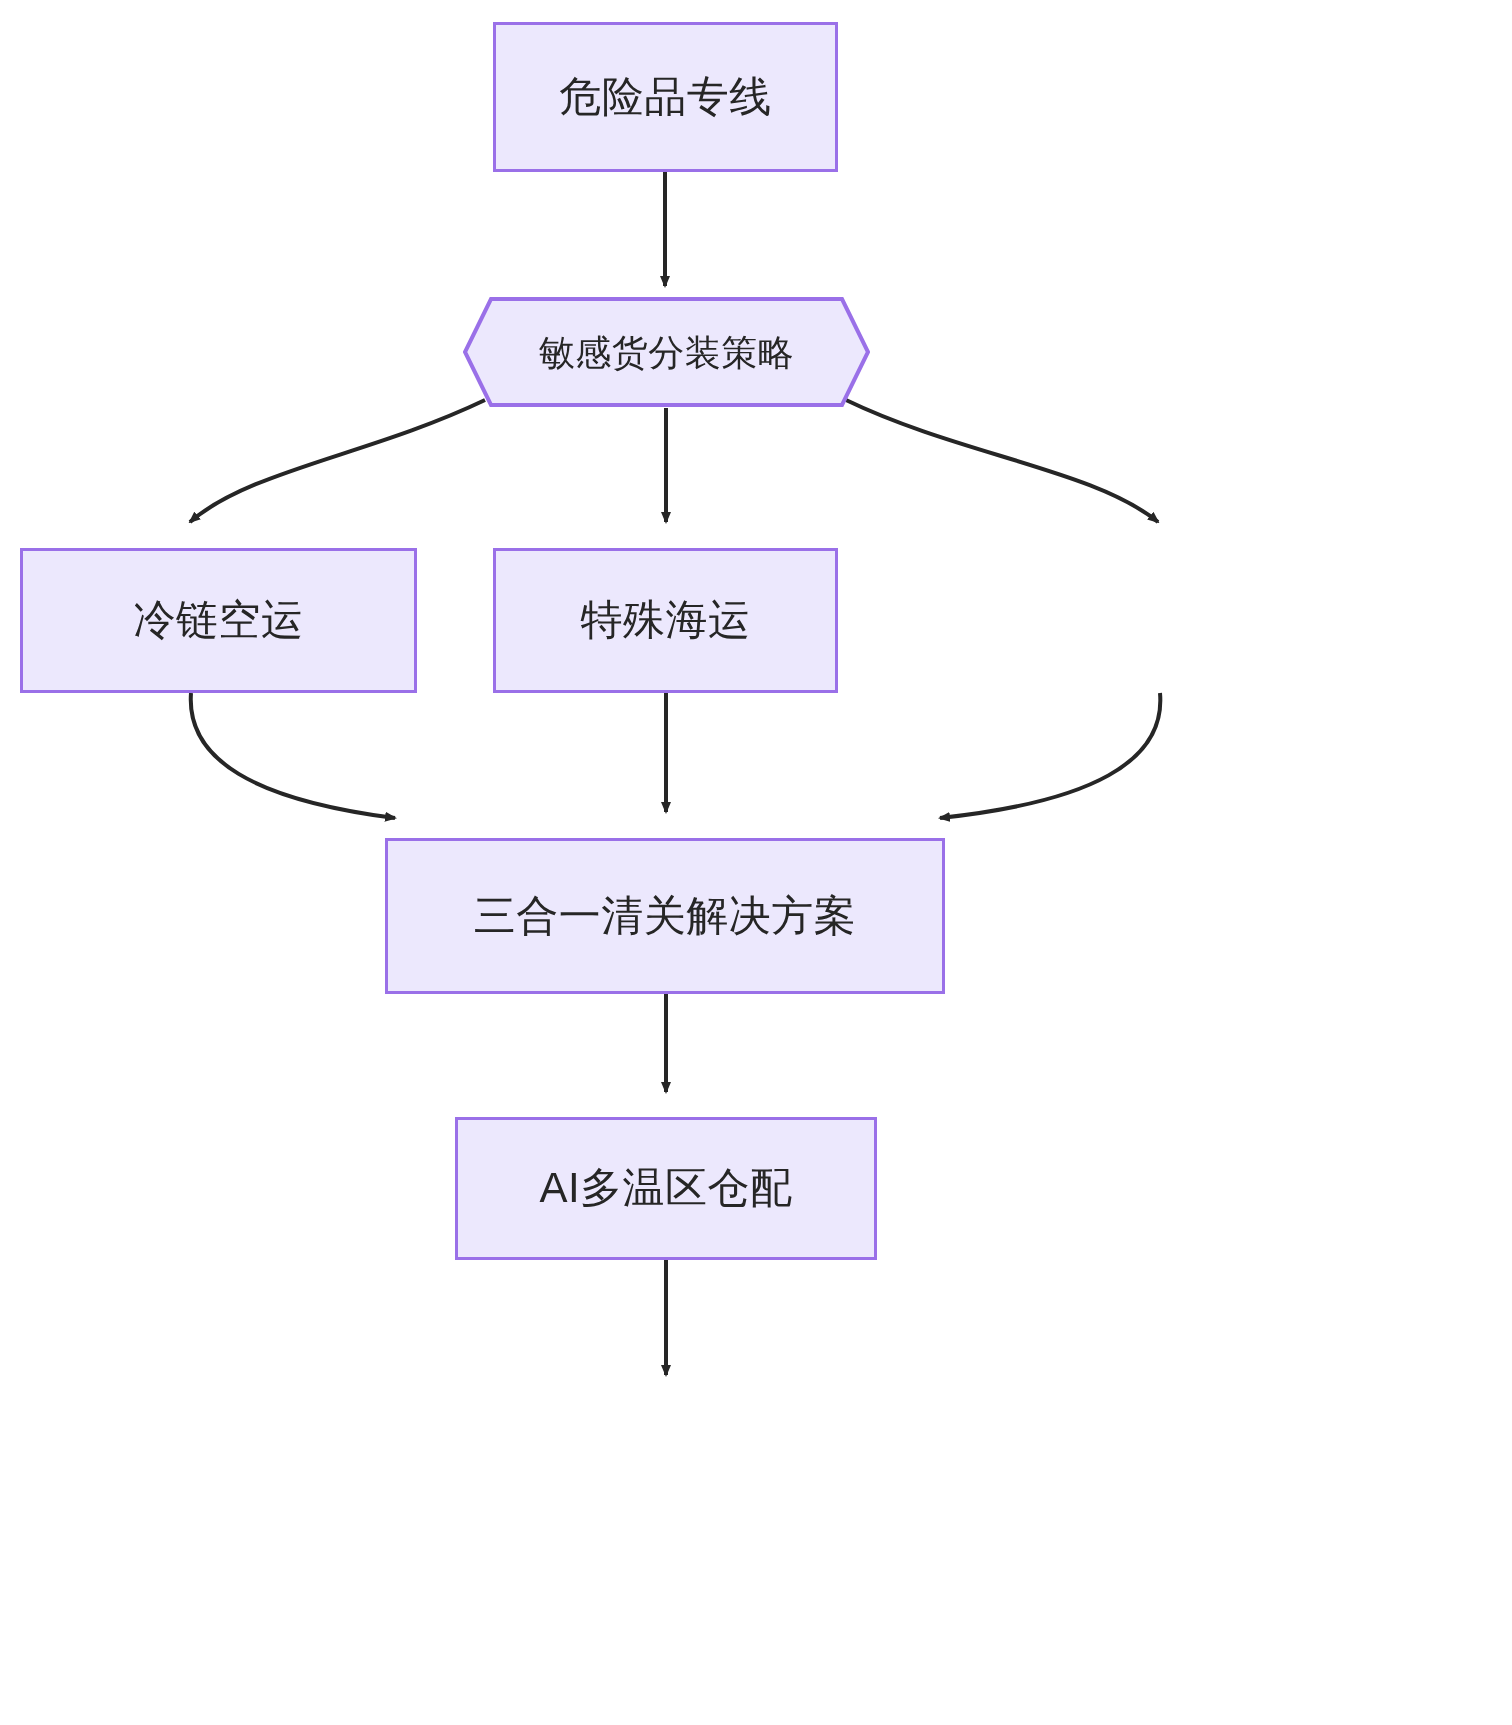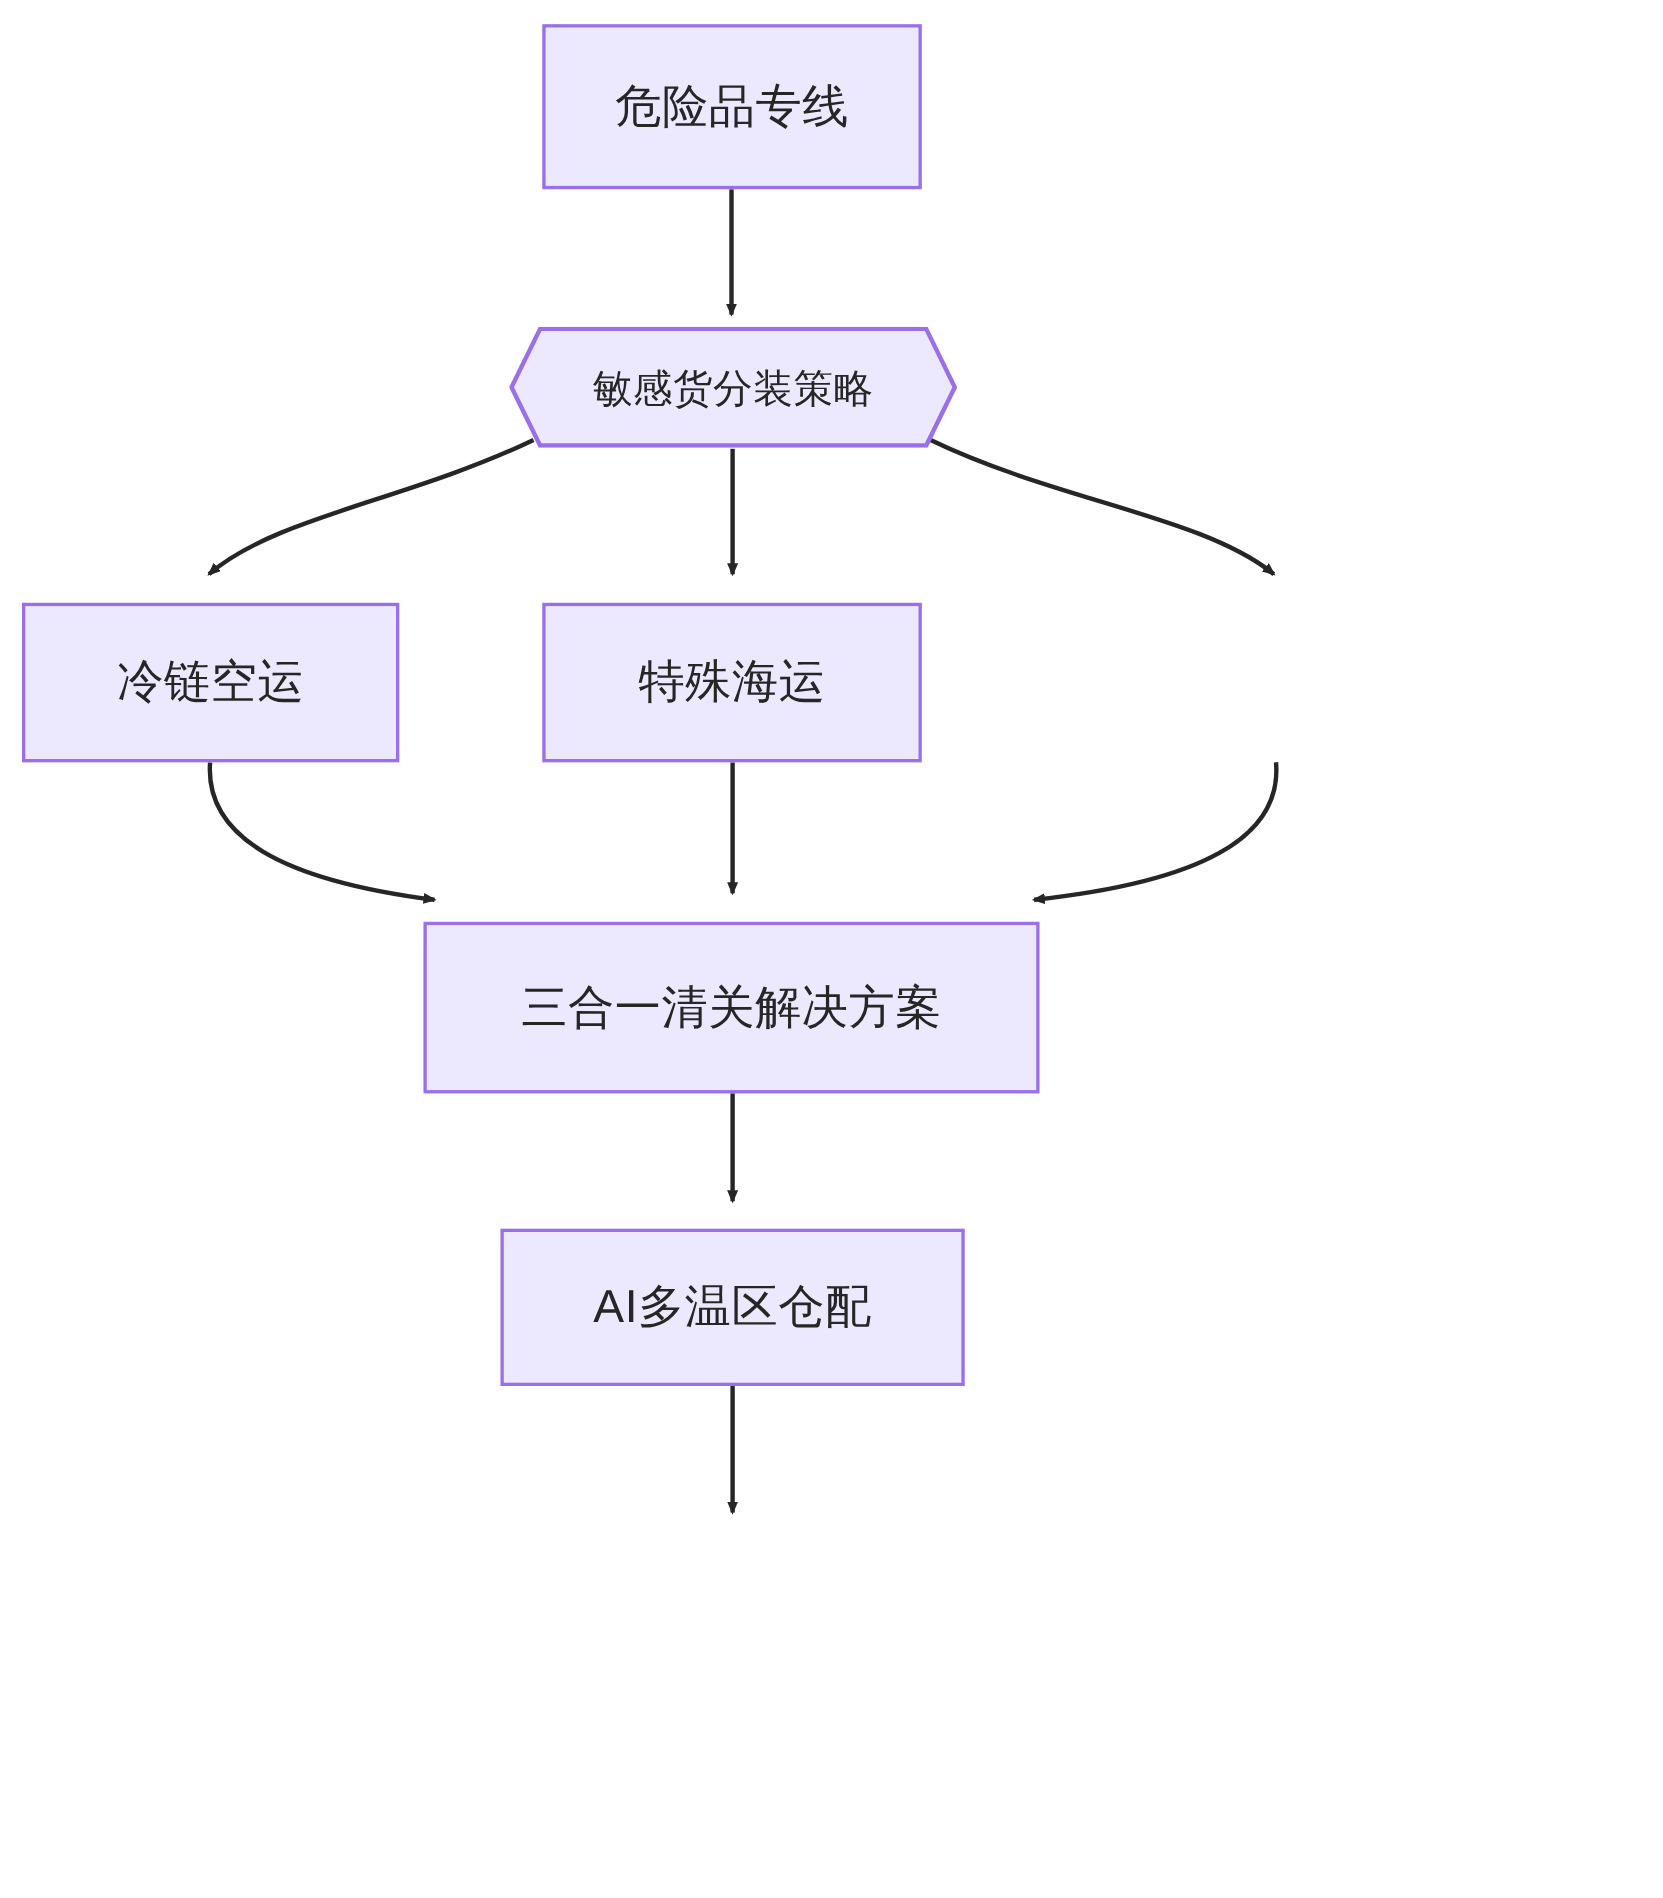--- a/index.html
+++ b/index.html
@@ -93,21 +93,21 @@
     <span>危险品专线</span>
   </div>
 
   <div class="node hex" id="node-n2" style="left: 463px; top: 297px; width: 407px; height: 110px;">
     <svg class="hex-shape" viewBox="0 0 407 110" preserveAspectRatio="none" xmlns="http://www.w3.org/2000/svg">
       <polygon points="28,2 379,2 405,55 379,108 28,108 2,55" fill="#ECE8FD" stroke="#9A70E8" stroke-width="4" vector-effect="non-scaling-stroke"></polygon>
     </svg>
     <span class="hex-label">敏感货分装策略</span>
   </div>
 
-  <div class="node" id="node-n3" style="left: 20px; top: 548px; width: 343px; height: 145px;">
+  <div class="node" id="node-n3" style="left: 20px; top: 548px; width: 397px; height: 145px;">
     <span>冷链空运</span>
   </div>
 
   <div class="node" id="node-n4" style="left: 493px; top: 548px; width: 345px; height: 145px; justify-content: center;">
     <span>特殊海运</span>
   </div>
 
 
   <div class="node" id="node-n6" style="left: 385px; top: 838px; width: 560px; height: 156px;">
     <span>三合一清关解决方案</span>

